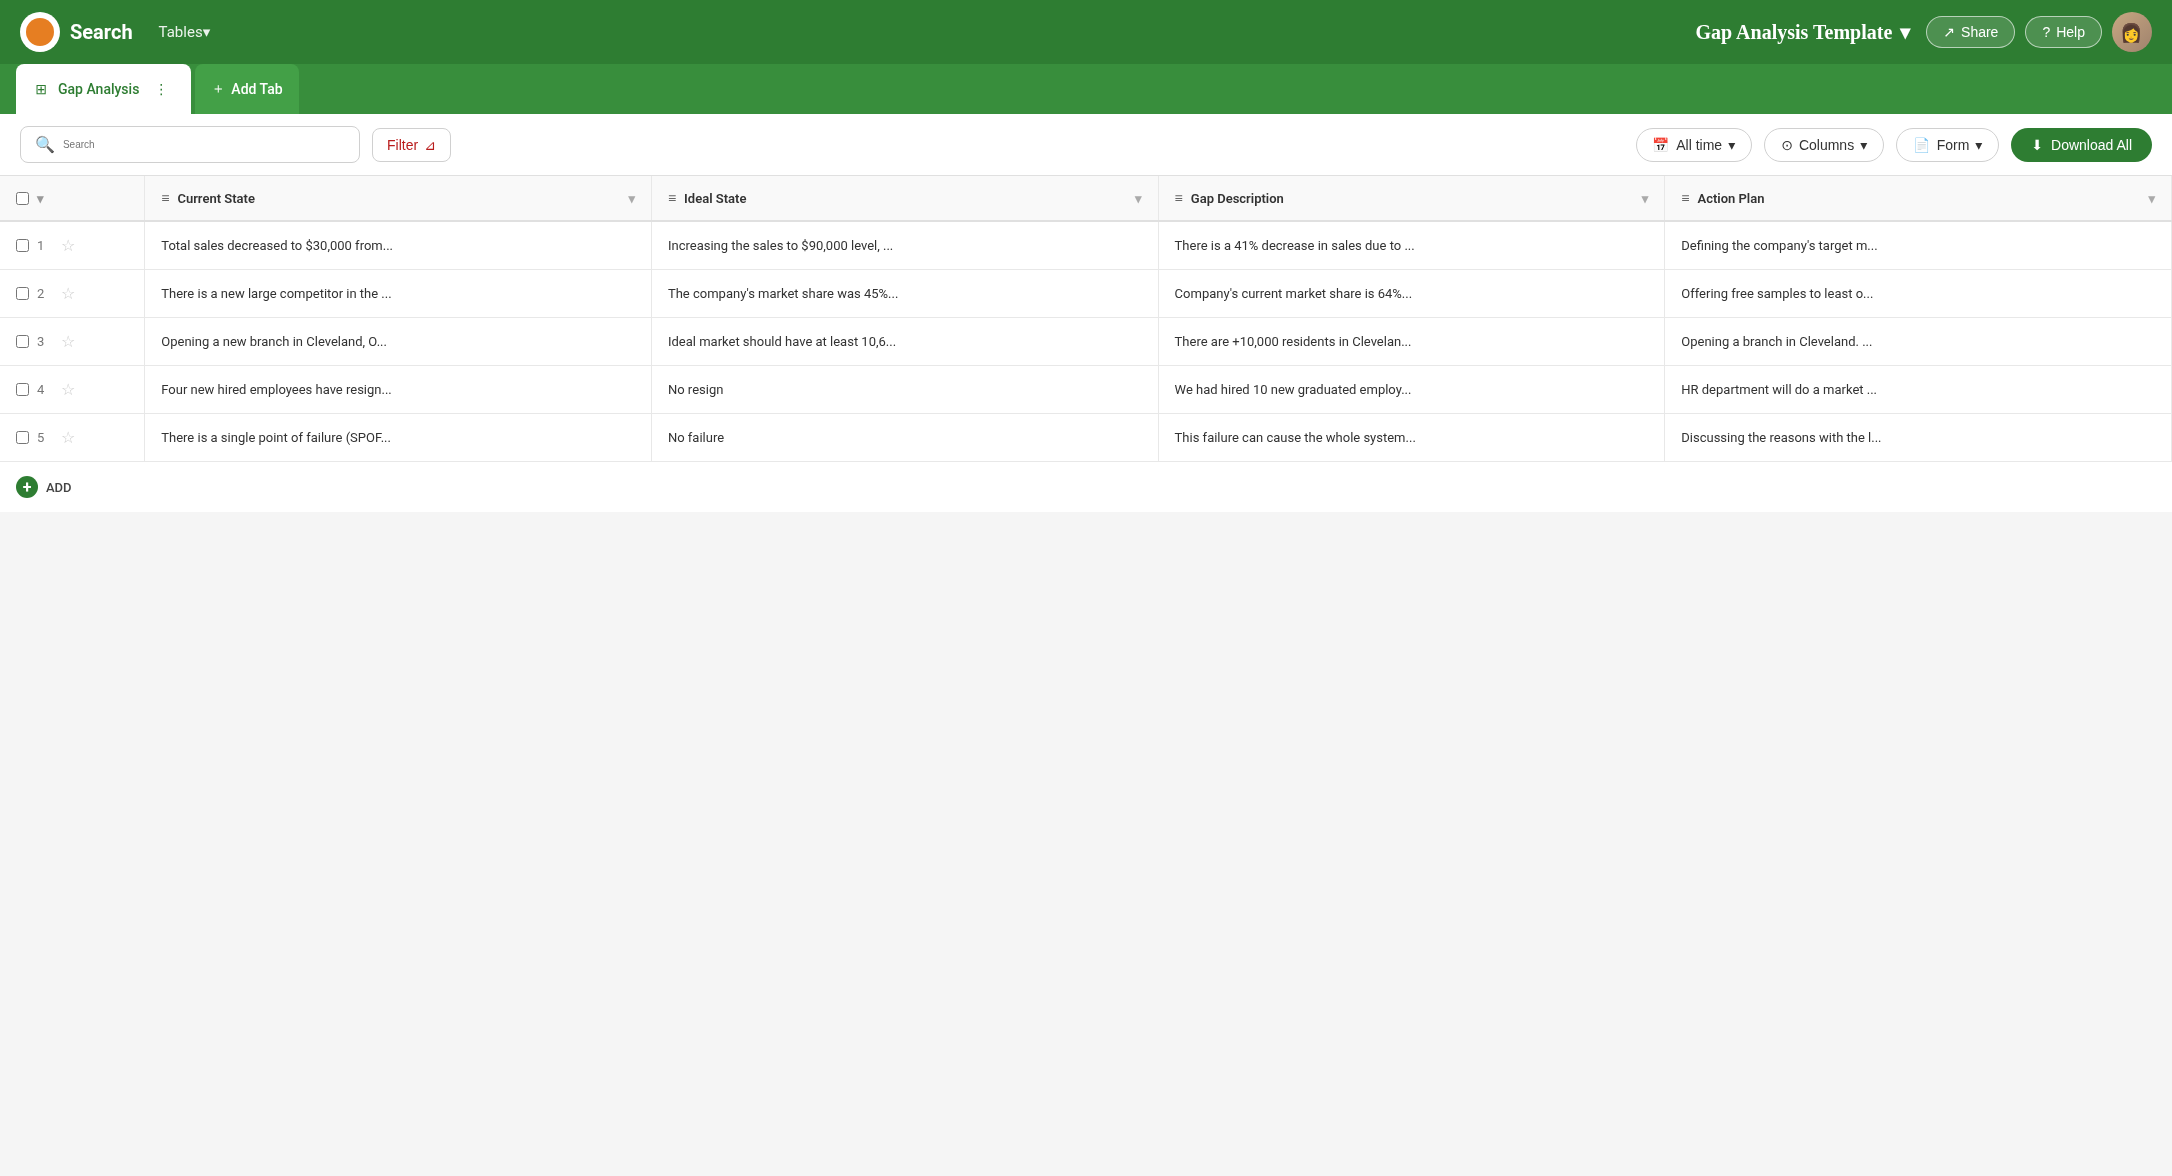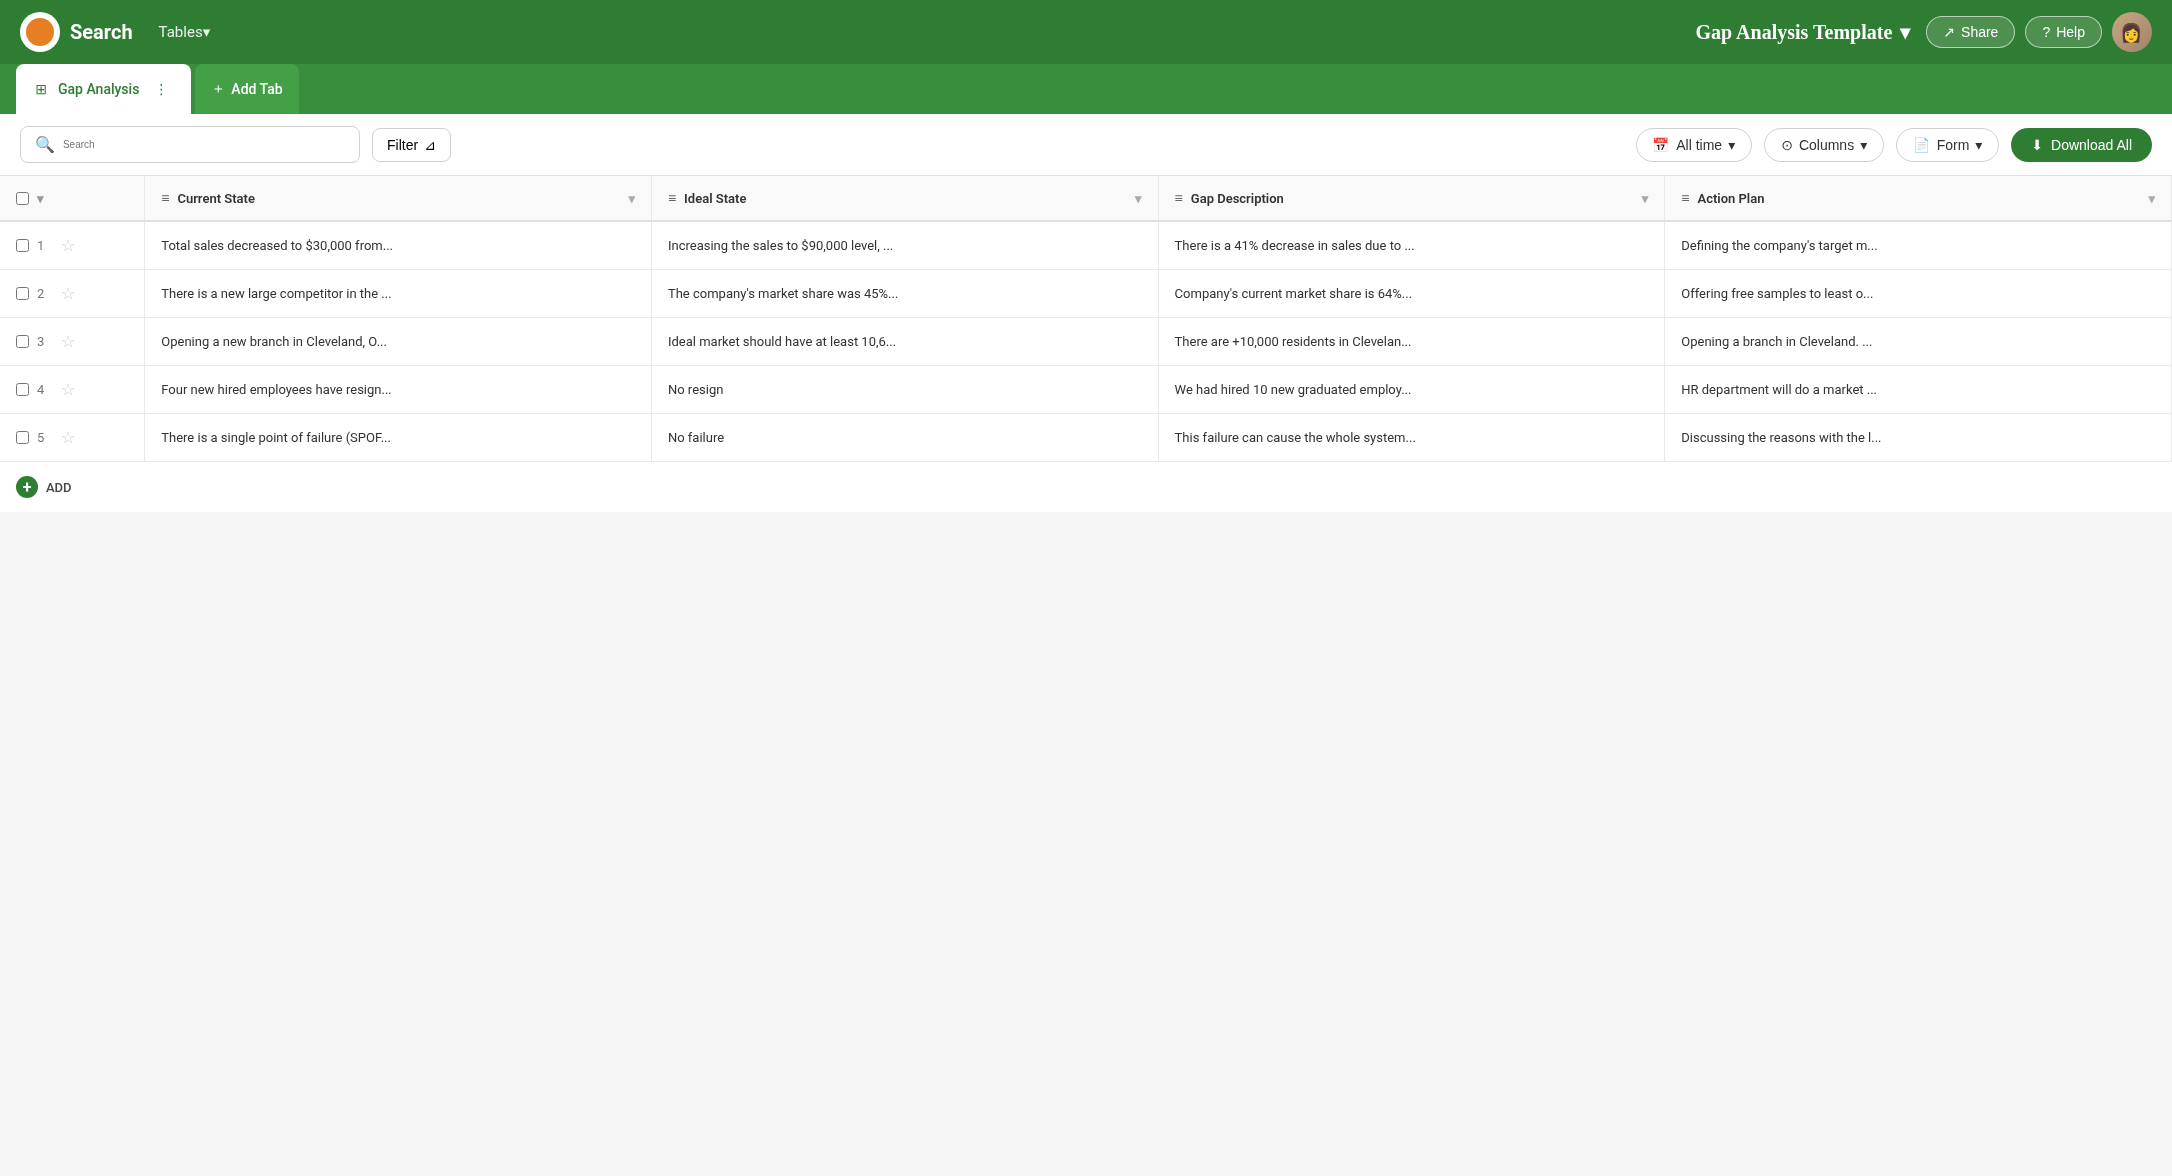--- a/index.html
+++ b/index.html
@@ -186,21 +186,21 @@
       background: transparent;
     }
     .filter-btn {
       display: flex;
       align-items: center;
       gap: 6px;
       border: 1.5px solid #d0d0d0;
       border-radius: 8px;
       padding: 8px 14px;
       font-size: 14px;
-      color: #000000;
+      color: #b91c1c;
       cursor: pointer;
       background: white;
     }
     .toolbar-spacer { flex: 1; }
     .toolbar-btn {
       display: flex;
       align-items: center;
       gap: 6px;
       border: 1.5px solid #d0d0d0;
       border-radius: 20px;

